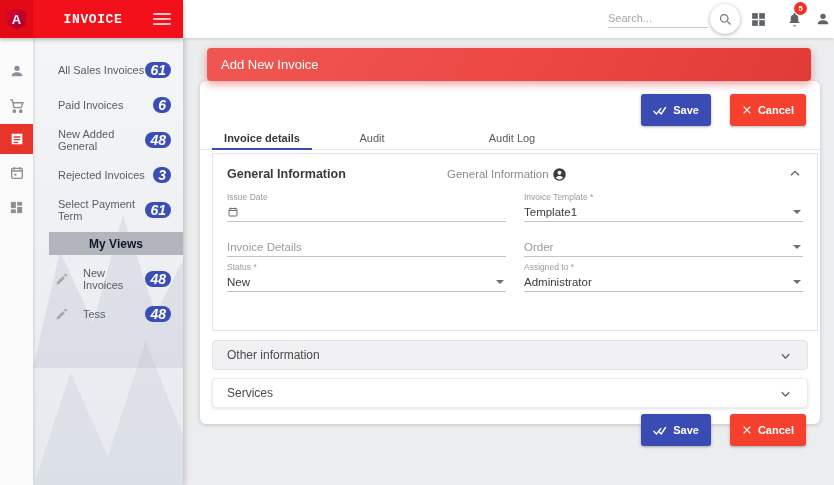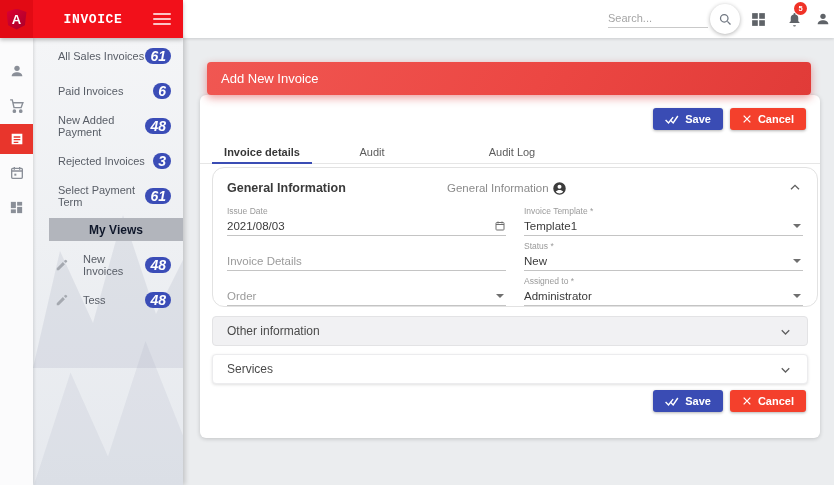--- a/index.html
+++ b/index.html
@@ -27,21 +27,21 @@
   .rail-item { width:33px; height:34px; display:flex; align-items:center; justify-content:center; cursor:pointer; }
   .rail-item.active { background:#e8352c; height:30px; margin:2px 0; }
 
   
   .sidebar { position:absolute; left:33px; top:38px; width:150px; height:447px; z-index:20;
     background:linear-gradient(180deg,#f4f5f7 0%, #eef0f3 45%, #e6e9ee 100%);
     box-shadow:2px 0 5px rgba(0,0,0,.18); overflow:hidden; }
   .mountain { position:absolute; left:0; width:150px; opacity:.14; }
   .m1 { top:150px; height:180px; background:#7d8aa0; clip-path:polygon(0 100%, 18% 35%, 40% 75%, 60% 15%, 82% 70%, 100% 40%, 100% 100%); }
   .m2 { top:240px; height:210px; background:#9aa5b6; clip-path:polygon(0 100%, 25% 45%, 50% 85%, 75% 30%, 100% 75%, 100% 100%); }
-  .side-list { position:relative; z-index:2; }
+  .side-list { position:relative; z-index:2; padding-top:14px; }
   .side-item { height:35px; display:flex; align-items:center; padding:0 12px 0 25px; cursor:pointer; }
   .side-item .lbl { flex:1; font-size:11px; color:#585d66; }
   .badge { min-width:17px; height:16px; padding:0 5px; background:#3b4db7; border-radius:9px;
     color:#fff; font-size:14px; font-weight:bold; font-style:italic;
     display:flex; align-items:center; justify-content:center; }
   .views-header { height:23px; margin:5px 0 6px 16px; background:#b2b5bc; display:flex; align-items:center; justify-content:center;
     font-size:12px; font-weight:bold; color:#0f172a; }
   .view-item { height:35px; display:flex; align-items:center; padding:0 12px 0 22px; cursor:pointer; }
   .view-item .pencil { width:14px; height:14px; margin-right:14px; }
   .view-item .lbl { flex:1; font-size:11px; color:#585d66; }
@@ -54,41 +54,41 @@
     font-size:11px; color:#555; padding:3px 0; outline:none; font-family:"Liberation Sans",sans-serif; }
   .search-input::placeholder { color:#a5a5a5; }
   .search-btn { position:absolute; left:527px; top:4px; width:30px; height:30px; border-radius:50%;
     background:#fff; box-shadow:0 1px 4px rgba(0,0,0,.3); display:flex; align-items:center; justify-content:center; cursor:pointer; }
   .top-icon { position:absolute; top:11px; width:18px; height:18px; cursor:pointer; }
   .grid-pos { left:567px; } .bell-pos { left:603px; } .user-pos { left:632px; }
   .notif-badge { position:absolute; left:611px; top:2px; width:13px; height:13px; background:#f03227; border-radius:50%;
     color:#fff; font-size:7.5px; font-weight:bold; display:flex; align-items:center; justify-content:center; z-index:2; }
 
   
-  .content { position:absolute; left:183px; top:38px; width:651px; height:447px; background:#ebedef; }
+  .content { position:absolute; left:183px; top:24px; width:651px; height:447px; background:#ebedef; }
   .banner { position:absolute; left:24px; top:24px; width:604px; height:33px; border-radius:4px;
     background:linear-gradient(120deg,#f05752 0%, #ec4743 55%, #e13b38 100%);
     box-shadow:0 3px 8px rgba(210,40,40,.45); z-index:5;
     display:flex; align-items:center; padding-left:14px; color:#fff; font-size:13px; }
   .card { position:absolute; left:17px; top:57px; width:620px; height:343px; background:#fff; border-radius:6px;
     box-shadow:0 1px 4px rgba(0,0,0,.18); padding-top:13px; }
 
   .btn-row { display:flex; justify-content:flex-end; gap:7px; padding-right:14px; height:26px; }
-  .btn { height:22px; border:none; border-radius:3px; color:#fff; font-size:11px; font-weight:bold;
-    display:inline-flex; align-items:center; gap:6px; padding:0 12px; cursor:pointer; font-family:"Liberation Sans",sans-serif; }
+  .btn { height:32px; border:none; border-radius:3px; color:#fff; font-size:11px; font-weight:bold;
+    display:inline-flex; align-items:center; gap:6px; padding:0 12px; cursor:pointer; font-family:"Liberation Sans",sans-serif;margin-left:12px; }
   .btn-save { background:#3a4cb4; box-shadow:0 1px 3px rgba(0,0,0,.3); }
   .btn-cancel { background:#f4402c; box-shadow:0 1px 3px rgba(0,0,0,.3); }
 
   .tabs { display:flex; margin-top:7px; border-bottom:1px solid #e6e6e6; height:23px; }
   .tab { display:flex; align-items:center; justify-content:center; font-size:11px; color:#5c5c5c; cursor:pointer; position:relative; }
   .tab1 { width:100px; margin-left:12px; } .tab2 { width:120px; } .tab3 { width:160px; }
   .tab.active { color:#373737; font-weight:bold; }
   .tab.active::after { content:""; position:absolute; left:0; right:0; bottom:-1px; height:2px; background:#3a4cb4; }
 
-  .panel { margin:3px 2px 0 12px; border:1px solid #e2e2e2; border-radius:12px; height:140px; padding:10px 14px; }
+  .panel { margin:3px 2px 0 12px; border:1px solid #e2e2e2; border-radius:0; height:178px; padding:10px 14px; }
   .panel-head { display:flex; align-items:center; height:20px; }
   .panel-title { font-size:12.5px; font-weight:bold; color:#3a3a3a; width:220px; }
   .panel-sub { flex:1; display:flex; align-items:center; gap:3px; font-size:11.5px; color:#8b8b8b; }
   .panel-chevron { width:16px; height:16px; cursor:pointer; }
 
   .fields { display:grid; grid-template-columns:1fr 1fr; column-gap:18px; margin-top:8px; }
   .cell { margin-bottom:5px; }
   .f-label { height:11px; font-size:8.5px; color:#9a9a9a; }
   .f-value { display:flex; align-items:center; border-bottom:1px solid #c4c4c4; height:19px; cursor:pointer; }
   .f-text { flex:1; font-size:11.5px; color:#3b3b3b; font-weight:500; }
@@ -163,21 +163,21 @@
     <div class="side-list">
       <div class="side-item">
         <span class="lbl">All Sales Invoices</span>
         <span class="badge">61</span>
       </div>
       <div class="side-item">
         <span class="lbl">Paid Invoices</span>
         <span class="badge">6</span>
       </div>
       <div class="side-item">
-        <span class="lbl">New Added Payment</span>
+        <span class="lbl">New Added General</span>
         <span class="badge">48</span>
       </div>
       <div class="side-item">
         <span class="lbl">Rejected Invoices</span>
         <span class="badge">3</span>
       </div>
       <div class="side-item">
         <span class="lbl">Select Payment Term</span>
         <span class="badge">61</span>
       </div>
@@ -286,21 +286,20 @@
                 <path d="M6 14l6-6 6 6"></path>
               </svg>
           </div>
         </div>
 
         <div class="fields">
 
           <div class="cell">
             <div class="f-label">Issue Date</div>
             <div class="f-value">
-              <span class="f-text">2021/08/03</span>
               <span>
                 <svg width="12" height="12" viewBox="0 0 24 24" fill="none" stroke="#6f6f6f" stroke-width="2">
                     <rect x="4" y="5" width="16" height="15" rx="1.5"></rect>
                     <path d="M4 9h16M8 3v4M16 3v4"></path>
                   </svg>
               </span>
             </div>
           </div>
           <div class="cell">
             <div class="f-label">Invoice Template *</div>
@@ -310,31 +309,31 @@
             </div>
           </div>
 
           <div class="cell">
             <div class="f-label"></div>
             <div class="f-value">
               <span class="f-text placeholder">Invoice Details</span>
             </div>
           </div>
           <div class="cell">
+            <div class="f-label"></div>
+            <div class="f-value">
+              <span class="f-text placeholder">Order</span>
+              <span class="caret"></span>
+            </div>
+          </div>
+
+          <div class="cell">
             <div class="f-label">Status *</div>
             <div class="f-value">
               <span class="f-text">New</span>
-              <span class="caret"></span>
-            </div>
-          </div>
-
-          <div class="cell">
-            <div class="f-label"></div>
-            <div class="f-value">
-              <span class="f-text placeholder">Order</span>
               <span class="caret"></span>
             </div>
           </div>
           <div class="cell">
             <div class="f-label">Assigned to *</div>
             <div class="f-value">
               <span class="f-text">Administrator</span>
               <span class="caret"></span>
             </div>
           </div>

